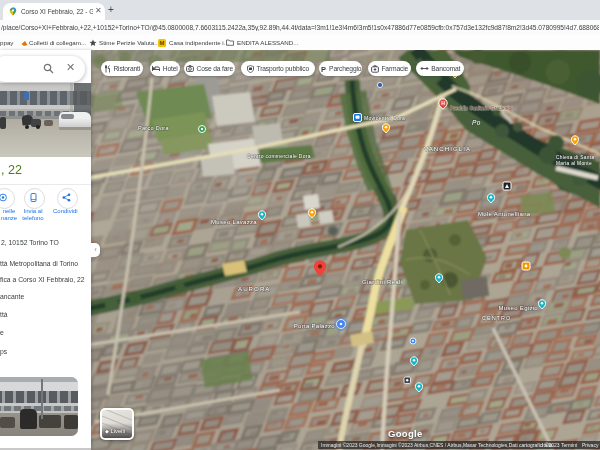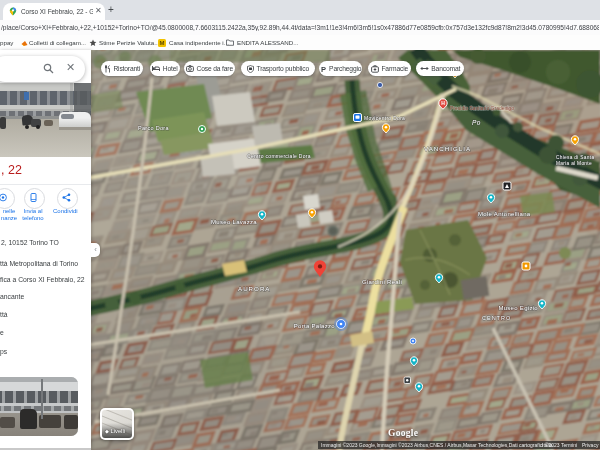--- a/index.html
+++ b/index.html
@@ -556,21 +556,21 @@
     <div class="a" style="left:31px;top:36px;width:10px;height:8px;background:#414243;border-radius:2px"></div>
     <div class="a" style="left:25px;top:42px;width:4px;height:4px;background:#202020;border-radius:50%"></div>
     <div class="a" style="left:36px;top:42px;width:4px;height:4px;background:#202020;border-radius:50%"></div>
     <div class="a" style="left:44px;top:37px;width:9px;height:6px;background:#6a6257;border-radius:2px"></div>
     <div class="a" style="left:59px;top:29px;width:32px;height:17px;background:linear-gradient(#eff0f0 35%,#c5c6c4);border-radius:5px 6px 2px 2px"></div>
     <div class="a" style="left:61px;top:31px;width:13px;height:5px;background:#848990;border-radius:2px"></div>
     <div class="a" style="left:59px;top:44px;width:32px;height:3px;background:#9a968d"></div>
     <div class="a" style="left:0px;top:34px;width:6px;height:12px;background:#3a3a3a;border-radius:2px"></div>
   </div>
 
-  <div class="a" style="left:1px;top:113px;font-size:12.5px;color:#b91c1c">, 22</div>
+  <div class="a" style="left:1px;top:113px;font-size:12.5px;color:#4d7c0f">, 22</div>
 <div class="a" style="left:0;top:134px;width:91px;height:1px;background:#e8eaed"></div>
 
   <div class="a" style="left:-6px;top:138px;width:19px;height:19px;border:1px solid #dadce0;border-radius:50%"></div>
   <div class="a" style="left:24px;top:138px;width:19px;height:19px;border:1px solid #dadce0;border-radius:50%"></div>
   <div class="a" style="left:57px;top:138px;width:19px;height:19px;border:1px solid #dadce0;border-radius:50%"></div>
   <svg class="a" style="left:29px;top:143px" width="9" height="9" viewBox="0 0 9 9">
       <rect x="2" y="0.5" width="5" height="8" rx="1" stroke="#1a73e8" stroke-width="0.9" fill="none"></rect>
       <path d="M2 6.5 h5" stroke="#1a73e8" stroke-width="0.7"></path>
     </svg>
   <svg class="a" style="left:62px;top:143px" width="9" height="9" viewBox="0 0 9 9">
@@ -623,21 +623,21 @@
 <div class="a" style="left:100px;top:408px;width:34px;height:32px;border-radius:5px;background:#fff;box-shadow:0 1px 3px rgba(0,0,0,0.4);overflow:hidden">
   <div class="a" style="left:2px;top:2px;width:30px;height:28px;border-radius:3px;background:linear-gradient(150deg,#e9e7e2,#d2d0ca);overflow:hidden">
     <div class="a" style="left:-5px;top:4px;width:42px;height:1px;background:#c0bdb6;transform:rotate(22deg)"></div>
     <div class="a" style="left:-5px;top:12px;width:42px;height:1.2px;background:#bab7b0;transform:rotate(22deg)"></div>
     <div class="a" style="left:-5px;top:19px;width:42px;height:1px;background:#c0bdb6;transform:rotate(22deg)"></div>
     <div class="a" style="left:0;bottom:0;width:30px;height:15px;background:linear-gradient(rgba(25,25,25,0),rgba(25,25,25,0.72))"></div>
   </div>
   <div class="a" style="left:5px;top:20px;width:30px;color:#fff;font-size:5.8px;text-shadow:0 0 2px rgba(0,0,0,0.9)"><span style="font-size:5px">◆</span> Livelli</div>
 </div>
 
-<div class="a" style="left:388px;top:428px;color:#fff;font-size:9.5px;font-weight:bold;letter-spacing:0.3px;text-shadow:0 1px 2px rgba(0,0,0,0.6);font-family:Liberation Serif, serif">Google</div>
+<div class="a" style="left:388px;top:428px;color:#fff;font-size:9.5px;font-weight:bold;letter-spacing:0.3px;text-shadow:0 1px 2px rgba(0,0,0,0.6);font-family:Liberation Sans, sans-serif">Google</div>
 
 <div class="a" style="left:318px;top:441px;width:282px;height:8px;background:rgba(35,35,35,0.72);color:#ededed;font-size:5px;line-height:8px;white-space:nowrap;overflow:hidden">
   <span class="a" style="left:3px;top:0">Immagini ©2023 Google,Immagini ©2023 Airbus,CNES / Airbus,Maxar Technologies,Dati cartografici ©2023</span>
   <span class="a" style="left:224px;top:0">Italia</span>
     <span class="a" style="left:243px;top:0">Termini</span>
     <span class="a" style="left:264px;top:0">Privacy</span>
 </div>
 <div class="a" style="left:0;top:448px;width:91px;height:2px;background:#c9c9c9"></div>
 
 </body></html>

